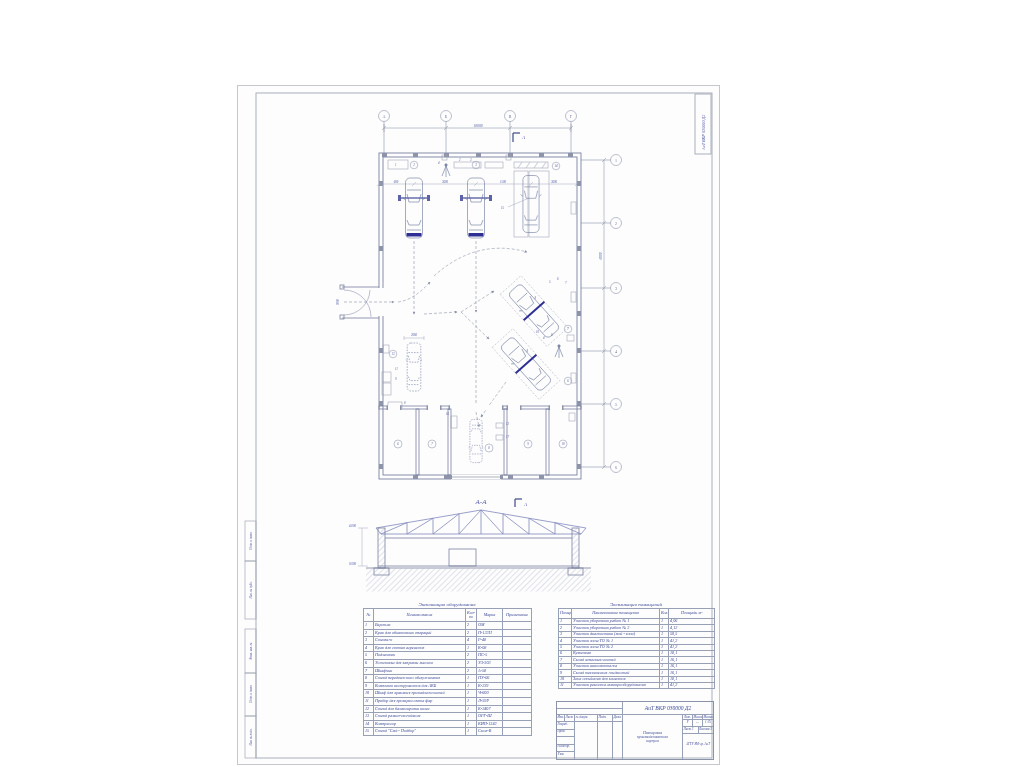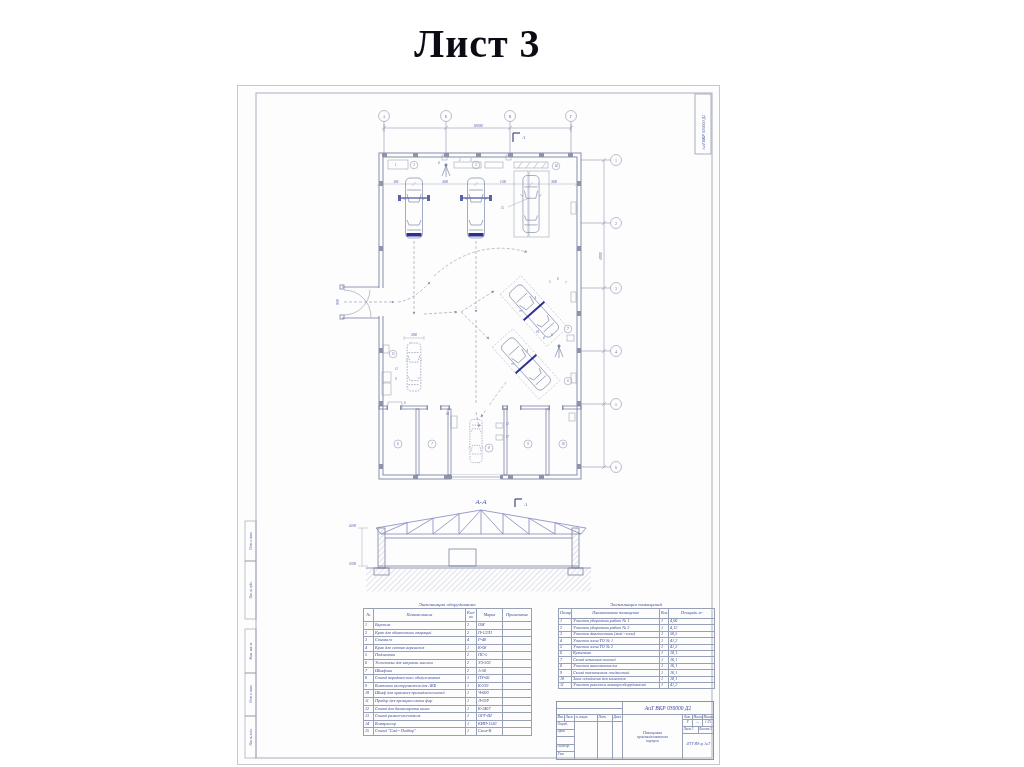--- a/index.html
+++ b/index.html
@@ -34,21 +34,20 @@
   .tb .noL{border-left:none;} .tb .noT{border-top:none;}
   .ctr{text-align:center;}
   .desig{font-size:5.5px;display:flex;align-items:center;justify-content:center;height:100%;}
   .nameLines{display:flex;flex-direction:column;align-items:center;justify-content:center;height:100%;font-size:3.8px;}
 </style>
 </head>
 <body>
 
 <div class="screen">
 
-  <div class="slide-title">Лист 3</div>
 
   <div class="sheet">
 
     <svg width="481" height="678" viewBox="0 0 481 678">
       <defs>
         <marker id="arr" viewBox="0 0 6 6" refX="5" refY="3" markerWidth="5" markerHeight="5" orient="auto">
           <path d="M0,0 L6,3 L0,6 z" fill="#8d94aa"></path>
         </marker>
         <pattern id="hatch" width="4" height="4" patternUnits="userSpaceOnUse" patternTransform="rotate(45)">
           <line x1="0" y1="0" x2="0" y2="4" stroke="#9aa0bc" stroke-width="0.6"></line>

